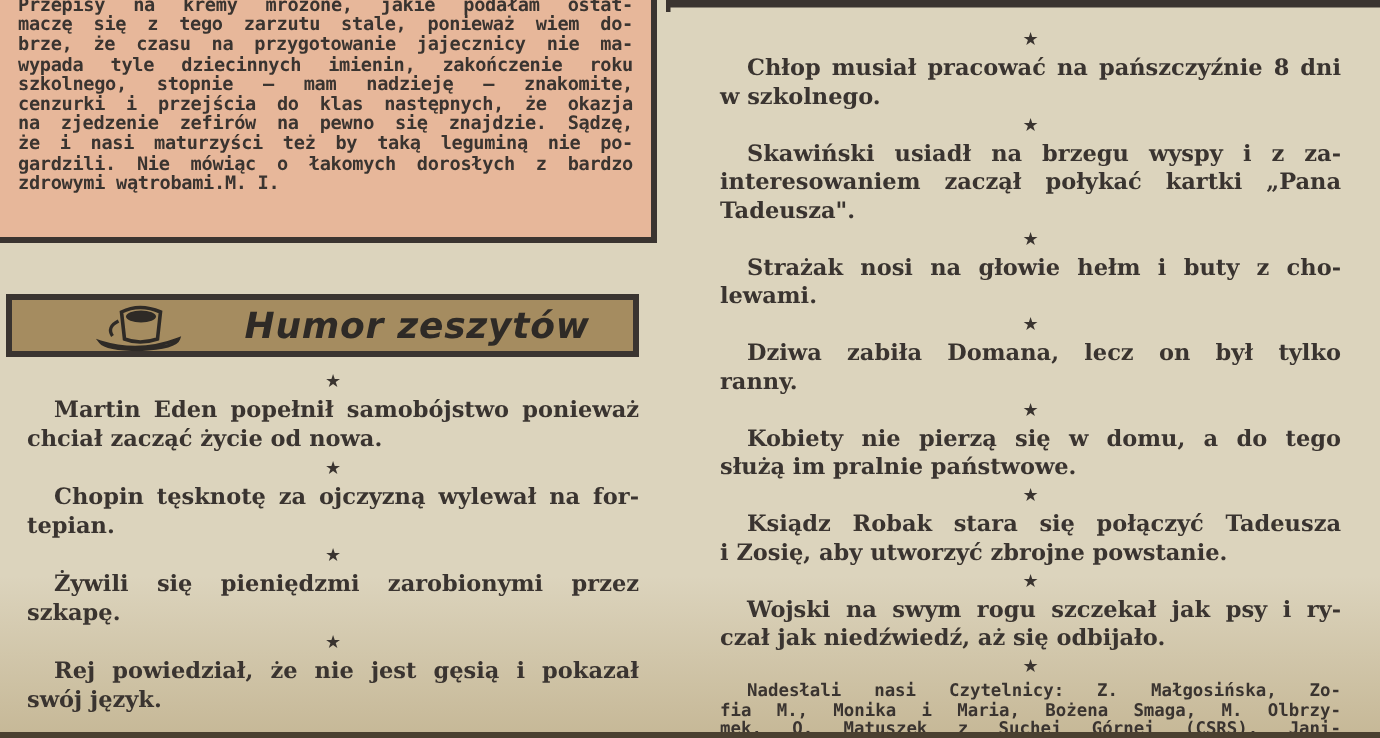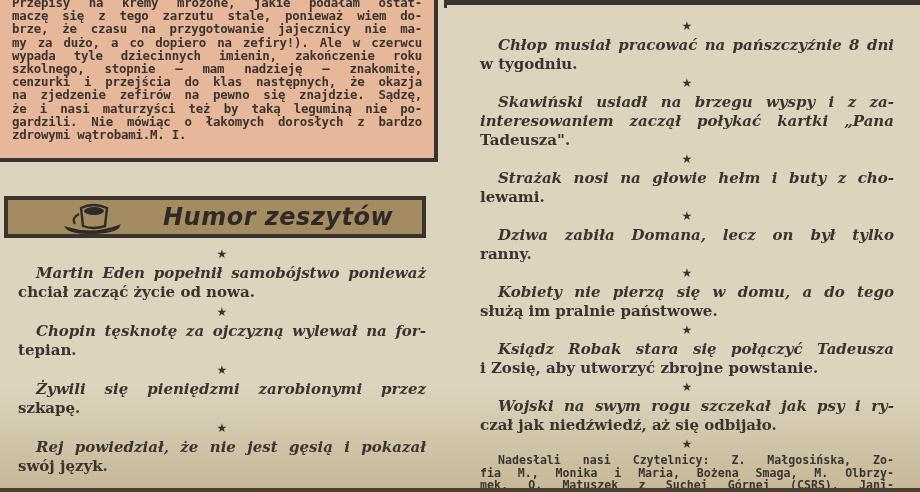--- a/index.html
+++ b/index.html
@@ -70,21 +70,21 @@
       font-family: "DejaVu Sans", sans-serif;
     }
     .joke {
       font-family: "DejaVu Serif", "Liberation Serif", serif;
       font-weight: bold;
       font-size: 15px; line-height: 19px;
       color: #3a3430; margin: 0;
       text-align: justify;
     }
     .joke .l { display: block; white-space: nowrap; }
-    .joke .l.j { text-align: justify; text-align-last: justify; font-style: italic; }
+    .joke .l.j { text-align: justify; text-align-last: justify; }
     .joke .l.ind { padding-left: 18px; }
 
     .col-left .joke-block { margin-bottom: 4px; }
     .col-right .joke-block { margin-bottom: 3px; }
 
     .credits {
       font-family: "DejaVu Sans Mono", "Liberation Mono", monospace;
       font-weight: bold; font-size: 11.6px; line-height: 12.6px;
       color: #3a3430; margin: 0;
     }
@@ -95,21 +95,20 @@
 </head>
 <body>
 
 <div class="page">
 
   <div class="recipe-box">
     <p class="recipe-text">
       <span class="line">Przepisy na kremy mrożone, jakie podałam ostat-</span>
       <span class="line">maczę się z tego zarzutu stale, ponieważ wiem do-</span>
       <span class="line">brze, że czasu na przygotowanie jajecznicy nie ma-</span>
-      <span class="line">my za dużo, a co dopiero na zefiry!). Ale w czerwcu</span>
       <span class="line">wypada tyle dziecinnych imienin, zakończenie roku</span>
       <span class="line">szkolnego, stopnie — mam nadzieję — znakomite,</span>
       <span class="line">cenzurki i przejścia do klas następnych, że okazja</span>
       <span class="line">na zjedzenie zefirów na pewno się znajdzie. Sądzę,</span>
       <span class="line">że i nasi maturzyści też by taką leguminą nie po-</span>
       <span class="line">gardzili. Nie mówiąc o łakomych dorosłych z bardzo</span>
       <span class="line last">
         <span>zdrowymi wątrobami.</span>
         <span>M. I.</span>
       </span>
@@ -158,21 +157,21 @@
         <span class="l">swój język.</span>
       </p>
     </div>
   </div>
 
   <div class="col col-right">
     <div class="joke-block">
       <span class="star">★</span>
       <p class="joke">
         <span class="l j ind">Chłop musiał pracować na pańszczyźnie 8 dni</span>
-        <span class="l">w tygodniu.</span>
+        <span class="l">w szkolnego.</span>
       </p>
     </div>
     <div class="joke-block">
       <span class="star">★</span>
       <p class="joke">
         <span class="l j ind">Skawiński usiadł na brzegu wyspy i z za-</span>
         <span class="l j">interesowaniem zaczął połykać kartki „Pana</span>
         <span class="l">Tadeusza".</span>
       </p>
     </div>

